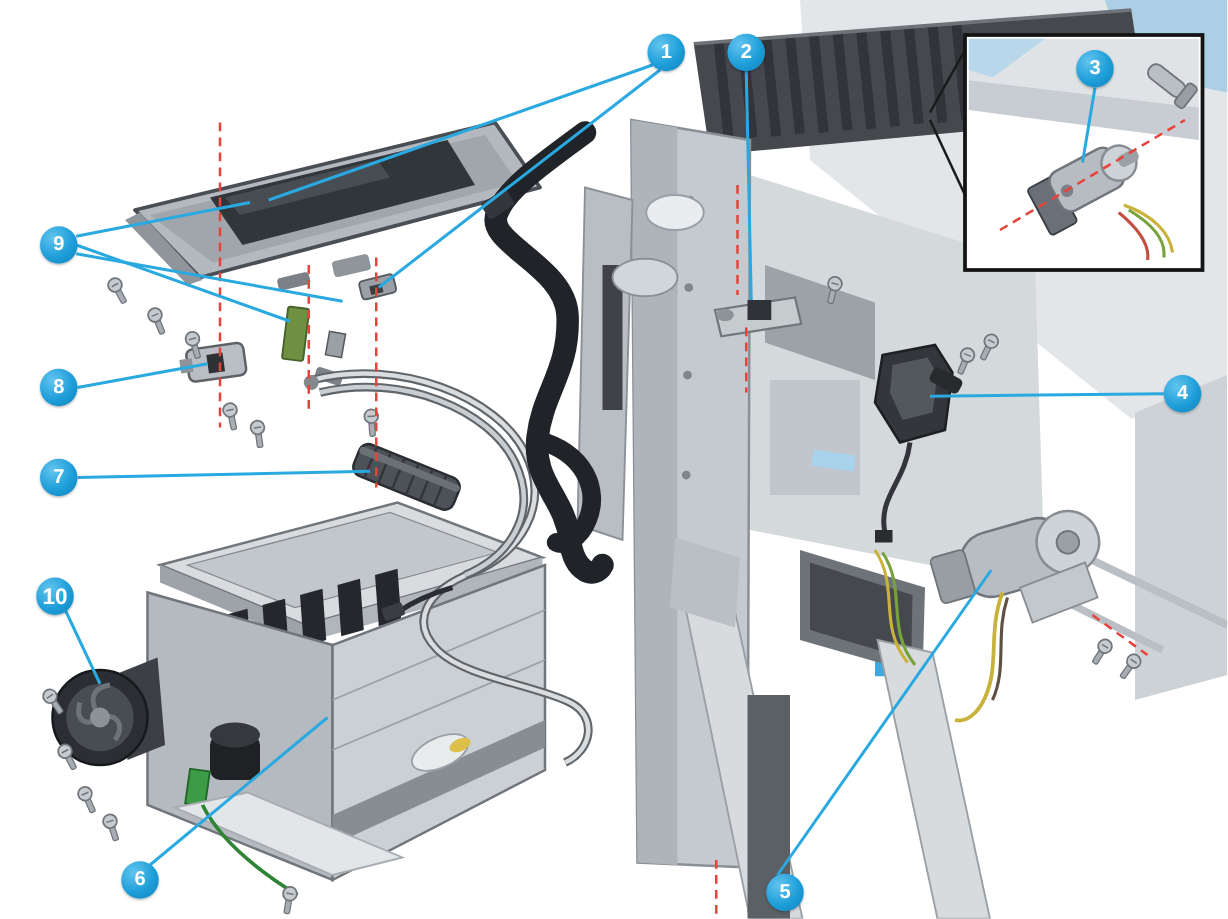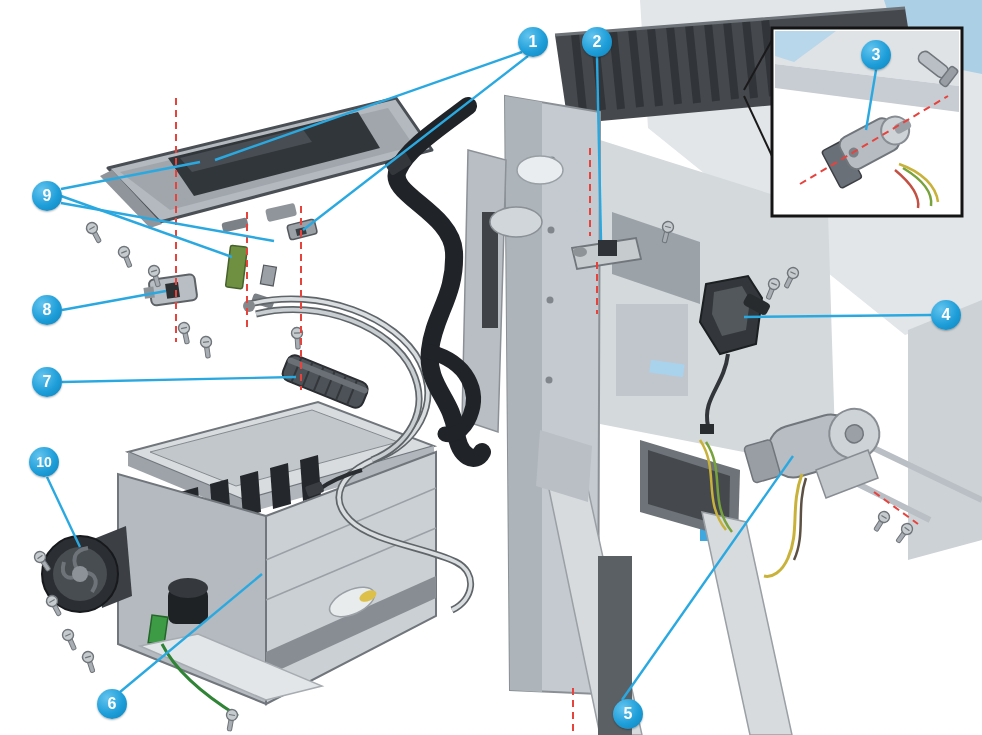--- a/index.html
+++ b/index.html
@@ -235,15 +235,15 @@
 
 <div class="callout" style="left:518px;top:27px">1</div>
 <div class="callout" style="left:582px;top:27px">2</div>
 <div class="callout" style="left:861px;top:40px">3</div>
 <div class="callout" style="left:931px;top:300px">4</div>
 <div class="callout" style="left:613px;top:699px">5</div>
 <div class="callout" style="left:97px;top:689px">6</div>
 <div class="callout" style="left:32px;top:367px">7</div>
 <div class="callout" style="left:32px;top:295px">8</div>
 <div class="callout" style="left:32px;top:181px">9</div>
-<div class="callout" style="left:29px;top:447px;font-size:14px">10</div>
+<div class="callout" style="left:29px;top:462px;font-size:18px">10</div>
 
 </div>
 
 </body></html>

